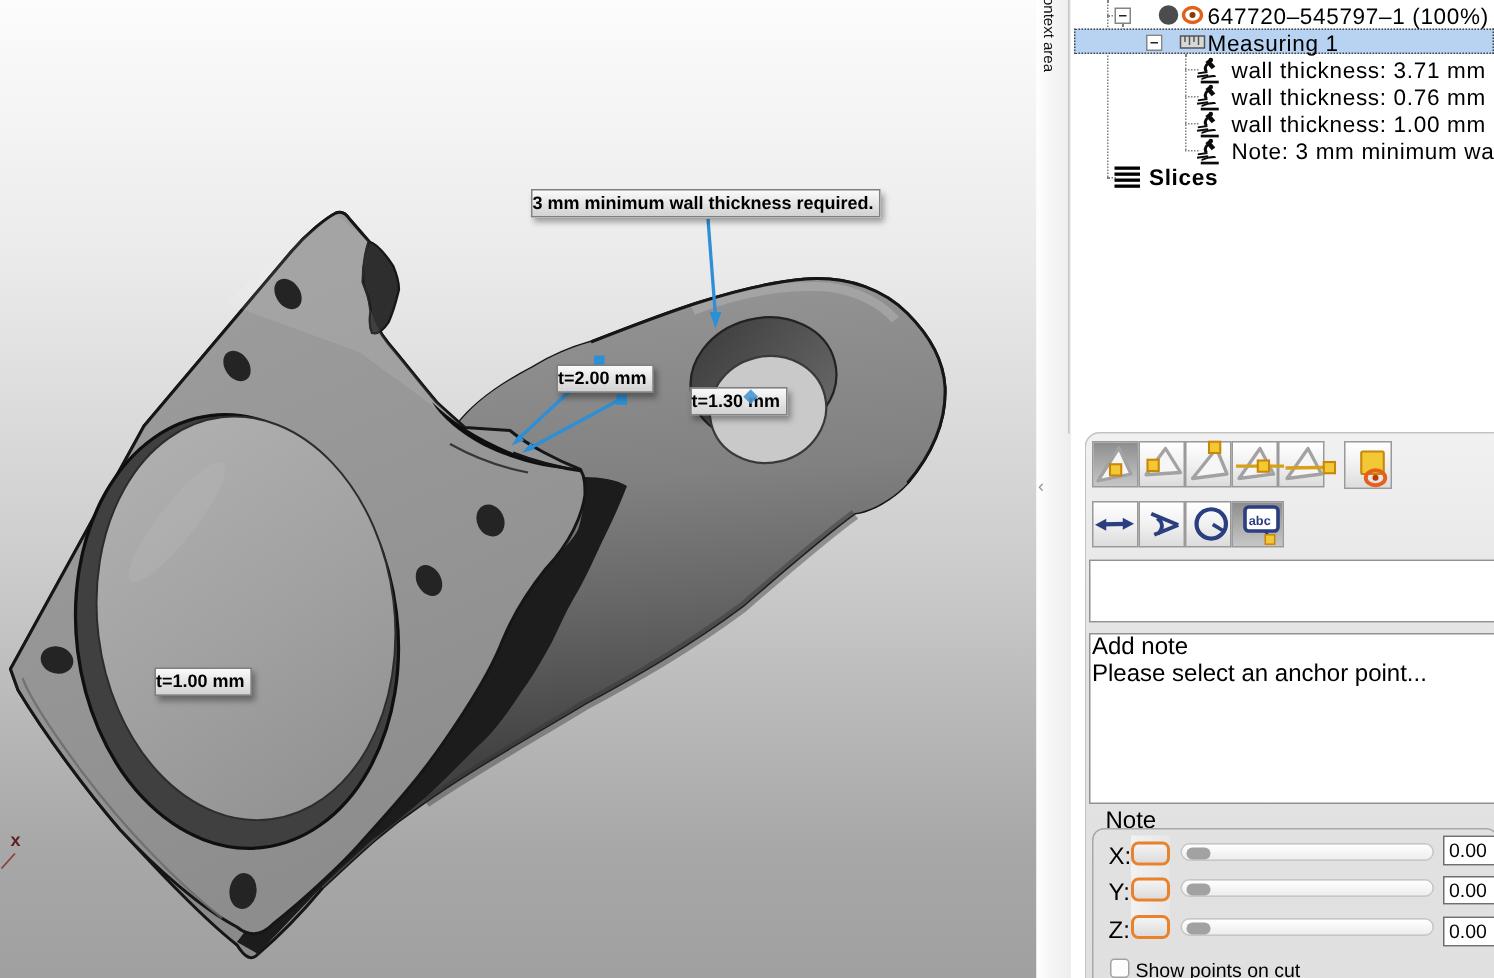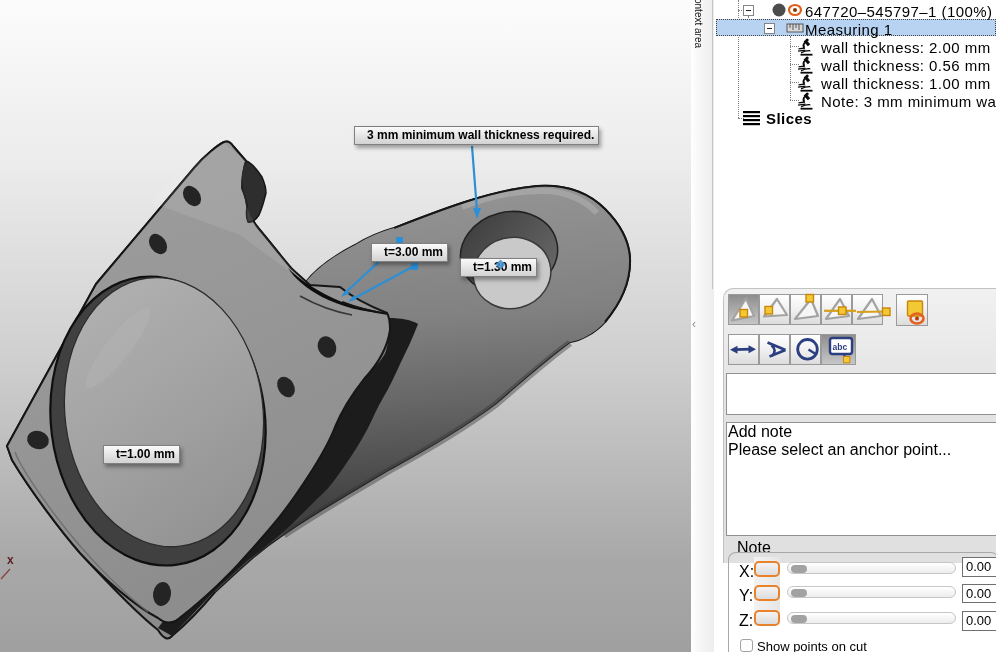--- a/index.html
+++ b/index.html
@@ -3,28 +3,28 @@
 <meta charset="utf-8">
 <style>
   html,body{margin:0;padding:0;}
   body{width:996px;height:652px;overflow:hidden;position:relative;
        font-family:"Liberation Sans",sans-serif;background:#fff;}
   #viewport{position:absolute;left:0;top:0;width:691px;height:652px;
      background:linear-gradient(to bottom,#fcfcfc 0%,#ebebeb 26%,#cecece 56%,#a8a8a8 86%,#a0a0a0 100%);}
   .lbl{position:absolute;font-weight:bold;font-size:12px;color:#000;
      background:linear-gradient(to bottom,#fafafa,#d2d2d2);
      border:1px solid #808080;box-shadow:2px 3px 4px rgba(0,0,0,0.35);
-     padding:1px 4px 1px 12px;white-space:nowrap;line-height:15px;}
+     padding:1px 4px 1px 0;white-space:nowrap;line-height:15px;}
   #strip{position:absolute;left:691px;top:0;width:23px;height:652px;
      background:linear-gradient(to right,#ffffff 0%,#f6f6f6 40%,#ededed 100%);}
   #stripline{position:absolute;left:712px;top:0;width:1px;height:289px;background:#c4c4c4;}
   #ctxtext{position:absolute;left:690px;top:-7px;width:14px;height:120px;
      font-size:10px;color:#111;writing-mode:vertical-rl;letter-spacing:0px;}
   #rside{position:absolute;left:714px;top:0;width:282px;height:652px;background:#ffffff;}
-  #panel{position:absolute;left:9px;top:288px;width:273px;height:275px;
+  #panel{position:absolute;left:9px;top:288px;width:273px;height:364px;
      background:linear-gradient(to bottom,#f1f1f1,#e3e3e3 40%,#e0e0e0);
      border-top:1px solid #c2c2c2;border-left:1px solid #c2c2c2;
      border-top-left-radius:10px;box-sizing:border-box;}
   .treetxt{position:absolute;font-size:15px;color:#000;white-space:nowrap;letter-spacing:0.45px;}
   .dotv{position:absolute;width:1px;border-left:1px dotted #808080;}
   .doth{position:absolute;height:1px;border-top:1px dotted #808080;}
   .expbox{position:absolute;width:9px;height:9px;background:#fff;border:1px solid #848484;}
   .expbox:before{content:"";position:absolute;left:2px;top:4px;width:5px;height:1px;background:#222;}
   .btn{position:absolute;width:31px;height:31px;box-sizing:border-box;
      border:1px solid #9a9a9a;background:linear-gradient(to bottom,#ffffff,#efefef 55%,#dcdcdc);}
@@ -147,21 +147,21 @@
       <line x1="399" y1="243" x2="344" y2="294"></line>
       <line x1="414" y1="266" x2="351" y2="300"></line>
       <path d="M 341,297 L 349.5,293.5 L 346,289.5 Z" stroke="none"></path>
       <path d="M 348,302 L 356.5,299.5 L 354,295 Z" stroke="none"></path>
       <rect x="396" y="237" width="7" height="7" stroke="none"></rect>
       <rect x="411" y="263" width="7" height="7" stroke="none"></rect>
       <rect x="497" y="263" width="6" height="6" stroke="none"></rect>
     </g>
   </svg>
   <div class="lbl" style="left:354px;top:126px;">3 mm minimum wall thickness required.</div>
-  <div class="lbl" style="left:371px;top:243px;">t=3.00 mm</div>
+  <div class="lbl" style="left:371px;top:243px;">t=2.00 mm</div>
   <div class="lbl" style="left:460px;top:258px;">t=1.30 mm</div>
   <div style="position:absolute;left:497px;top:261px;width:7px;height:7px;background:#4a97d2;transform:rotate(45deg);opacity:0.9;"></div>
   <div class="lbl" style="left:103px;top:445px;">t=1.00 mm</div>
   <div style="position:absolute;left:7px;top:553px;font-size:12px;font-weight:bold;color:#5d1f1f;">x</div>
   <svg width="20" height="30" style="position:absolute;left:0;top:565px">
       <line x1="1" y1="14" x2="10" y2="4" stroke="#8a4040" stroke-width="1.2"></line>
     </svg>
 </div>
 <div id="strip"></div>
 <div id="stripline"></div>
@@ -205,22 +205,22 @@
       <rect x="84" y="50" width="7.5" height="1.3" transform="rotate(-8 87.7 50.6)"></rect>
       <path d="M 87,52 q 5.5,-2.5 9,-2 l 0.7,1.4 q -5,-0.3 -9.7,2 z"></path>
       <rect x="86.5" y="53.8" width="12" height="1.8"></rect>
     </g>
     <use href="#mic" y="18"></use>
     <use href="#mic" y="36"></use>
     <use href="#mic" y="54"></use>
   </svg>
   <div class="treetxt" style="left:91px;top:3px;">647720–545797–1 (100%)</div>
   <div class="treetxt" style="left:91px;top:21px;">Measuring 1</div>
-  <div class="treetxt" style="left:107px;top:39px;">wall thickness: 2.00 mm</div>
-  <div class="treetxt" style="left:107px;top:57px;">wall thickness: 0.56 mm</div>
+  <div class="treetxt" style="left:107px;top:39px;">wall thickness: 3.71 mm</div>
+  <div class="treetxt" style="left:107px;top:57px;">wall thickness: 0.76 mm</div>
   <div class="treetxt" style="left:107px;top:75px;">wall thickness: 1.00 mm</div>
   <div class="treetxt" style="left:107px;top:93px;">Note: 3 mm minimum wall thick</div>
   <div class="treetxt" style="left:52px;top:110px;font-weight:bold;text-align:right;">Slices</div>
   <div id="panel">
     <div class="btn pressed" style="left:4px;top:5px;"></div>
     <div class="btn" style="left:35px;top:5px;"></div>
     <div class="btn" style="left:66px;top:5px;"></div>
     <div class="btn" style="left:97px;top:5px;"></div>
     <div class="btn" style="left:128px;top:5px;"></div>
     <div class="btn" style="left:172px;top:5px;width:32px;height:32px;"></div>

